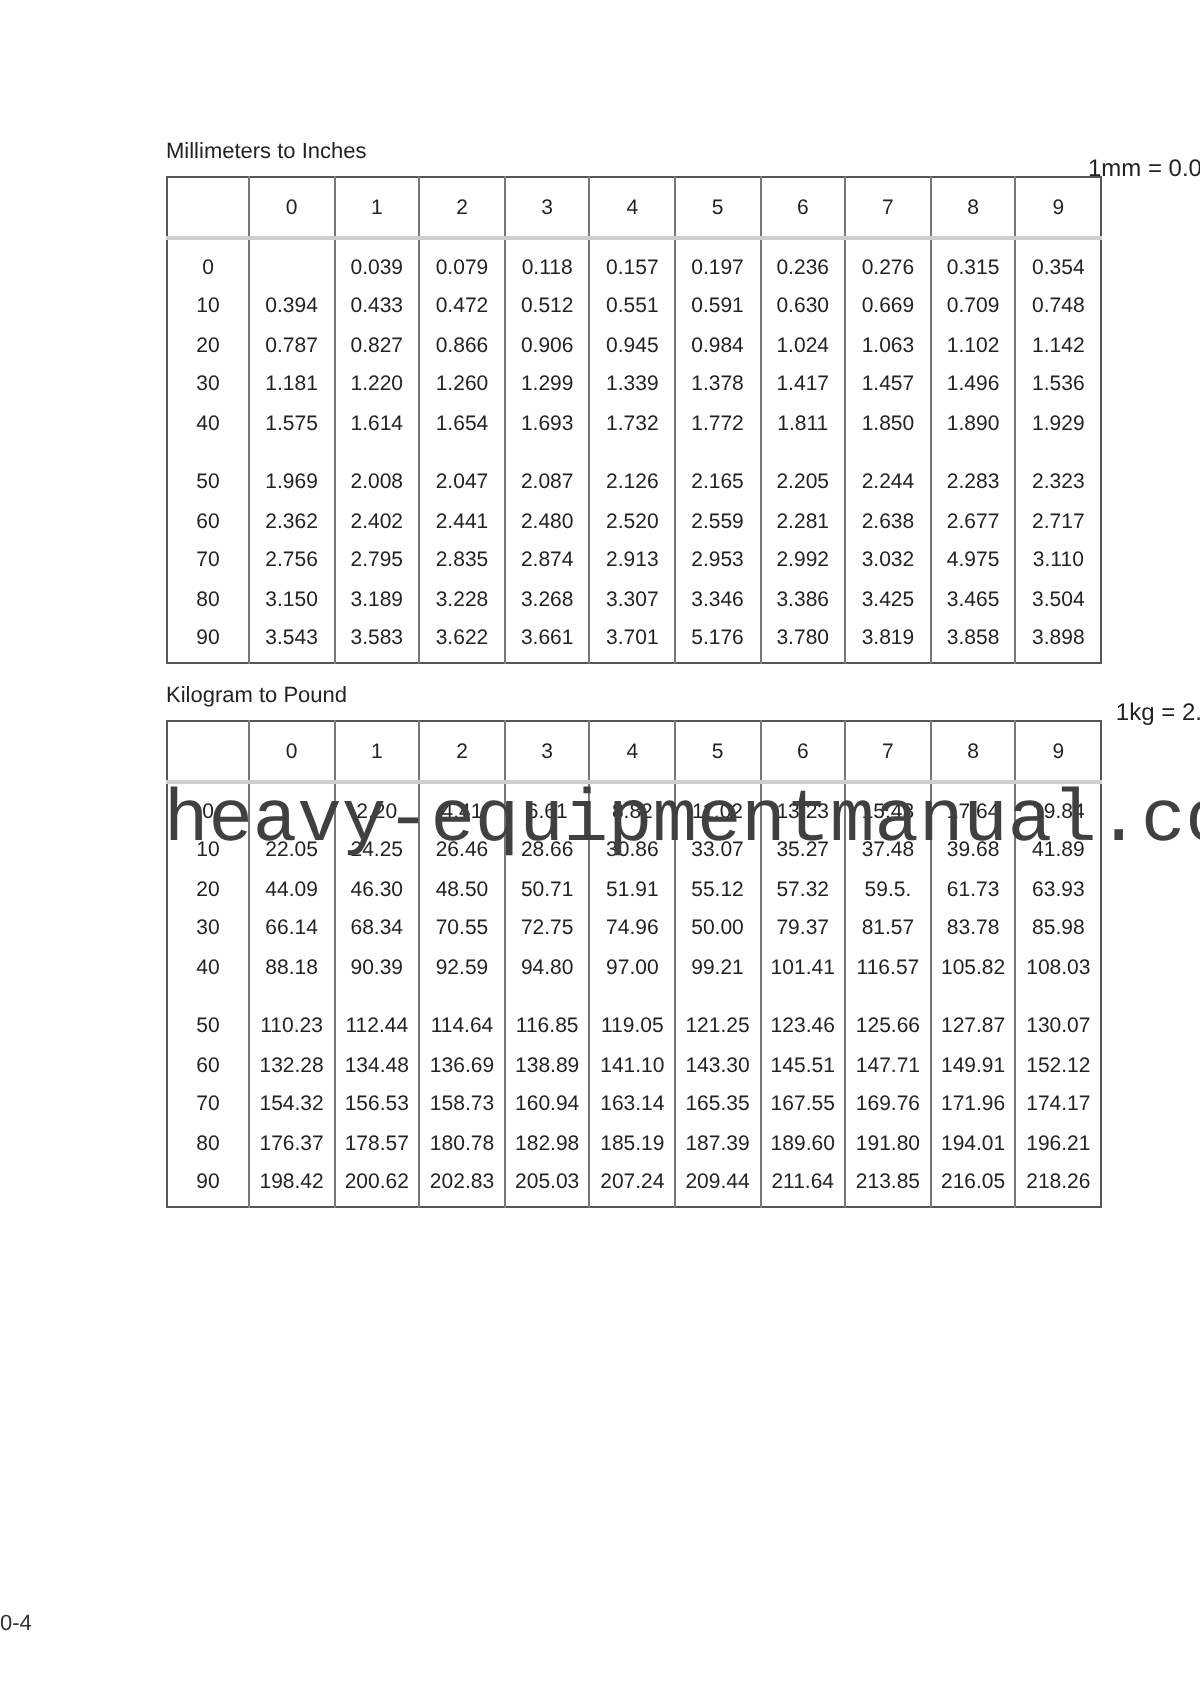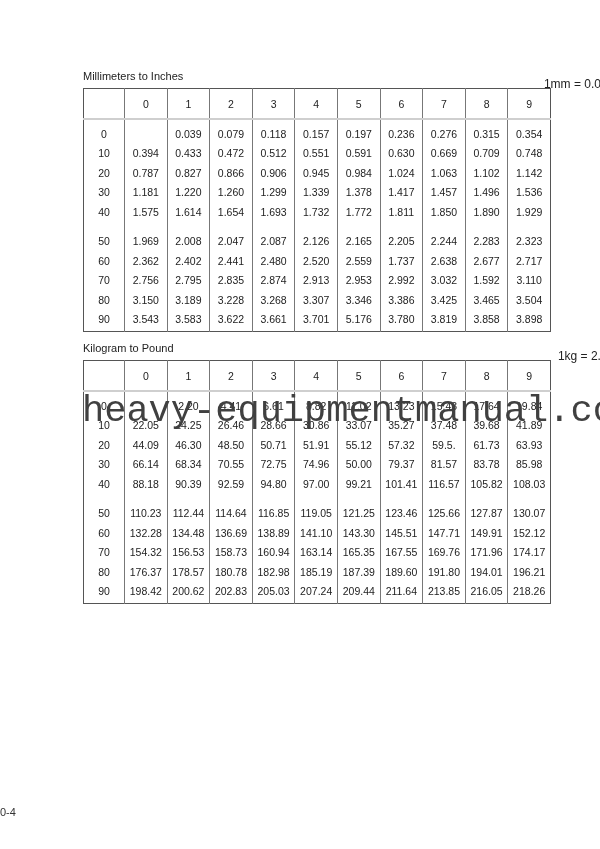--- a/index.html
+++ b/index.html
@@ -170,36 +170,36 @@
           <td>2.323</td>
         </tr>
         <tr>
           <td>60</td>
           <td>2.362</td>
           <td>2.402</td>
           <td>2.441</td>
           <td>2.480</td>
           <td>2.520</td>
           <td>2.559</td>
-          <td>1.737</td>
+          <td>2.281</td>
           <td>2.638</td>
           <td>2.677</td>
           <td>2.717</td>
         </tr>
         <tr>
           <td>70</td>
           <td>2.756</td>
           <td>2.795</td>
           <td>2.835</td>
           <td>2.874</td>
           <td>2.913</td>
           <td>2.953</td>
           <td>2.992</td>
           <td>3.032</td>
-          <td>1.592</td>
+          <td>4.975</td>
           <td>3.110</td>
         </tr>
         <tr>
           <td>80</td>
           <td>3.150</td>
           <td>3.189</td>
           <td>3.228</td>
           <td>3.268</td>
           <td>3.307</td>
           <td>3.346</td>

